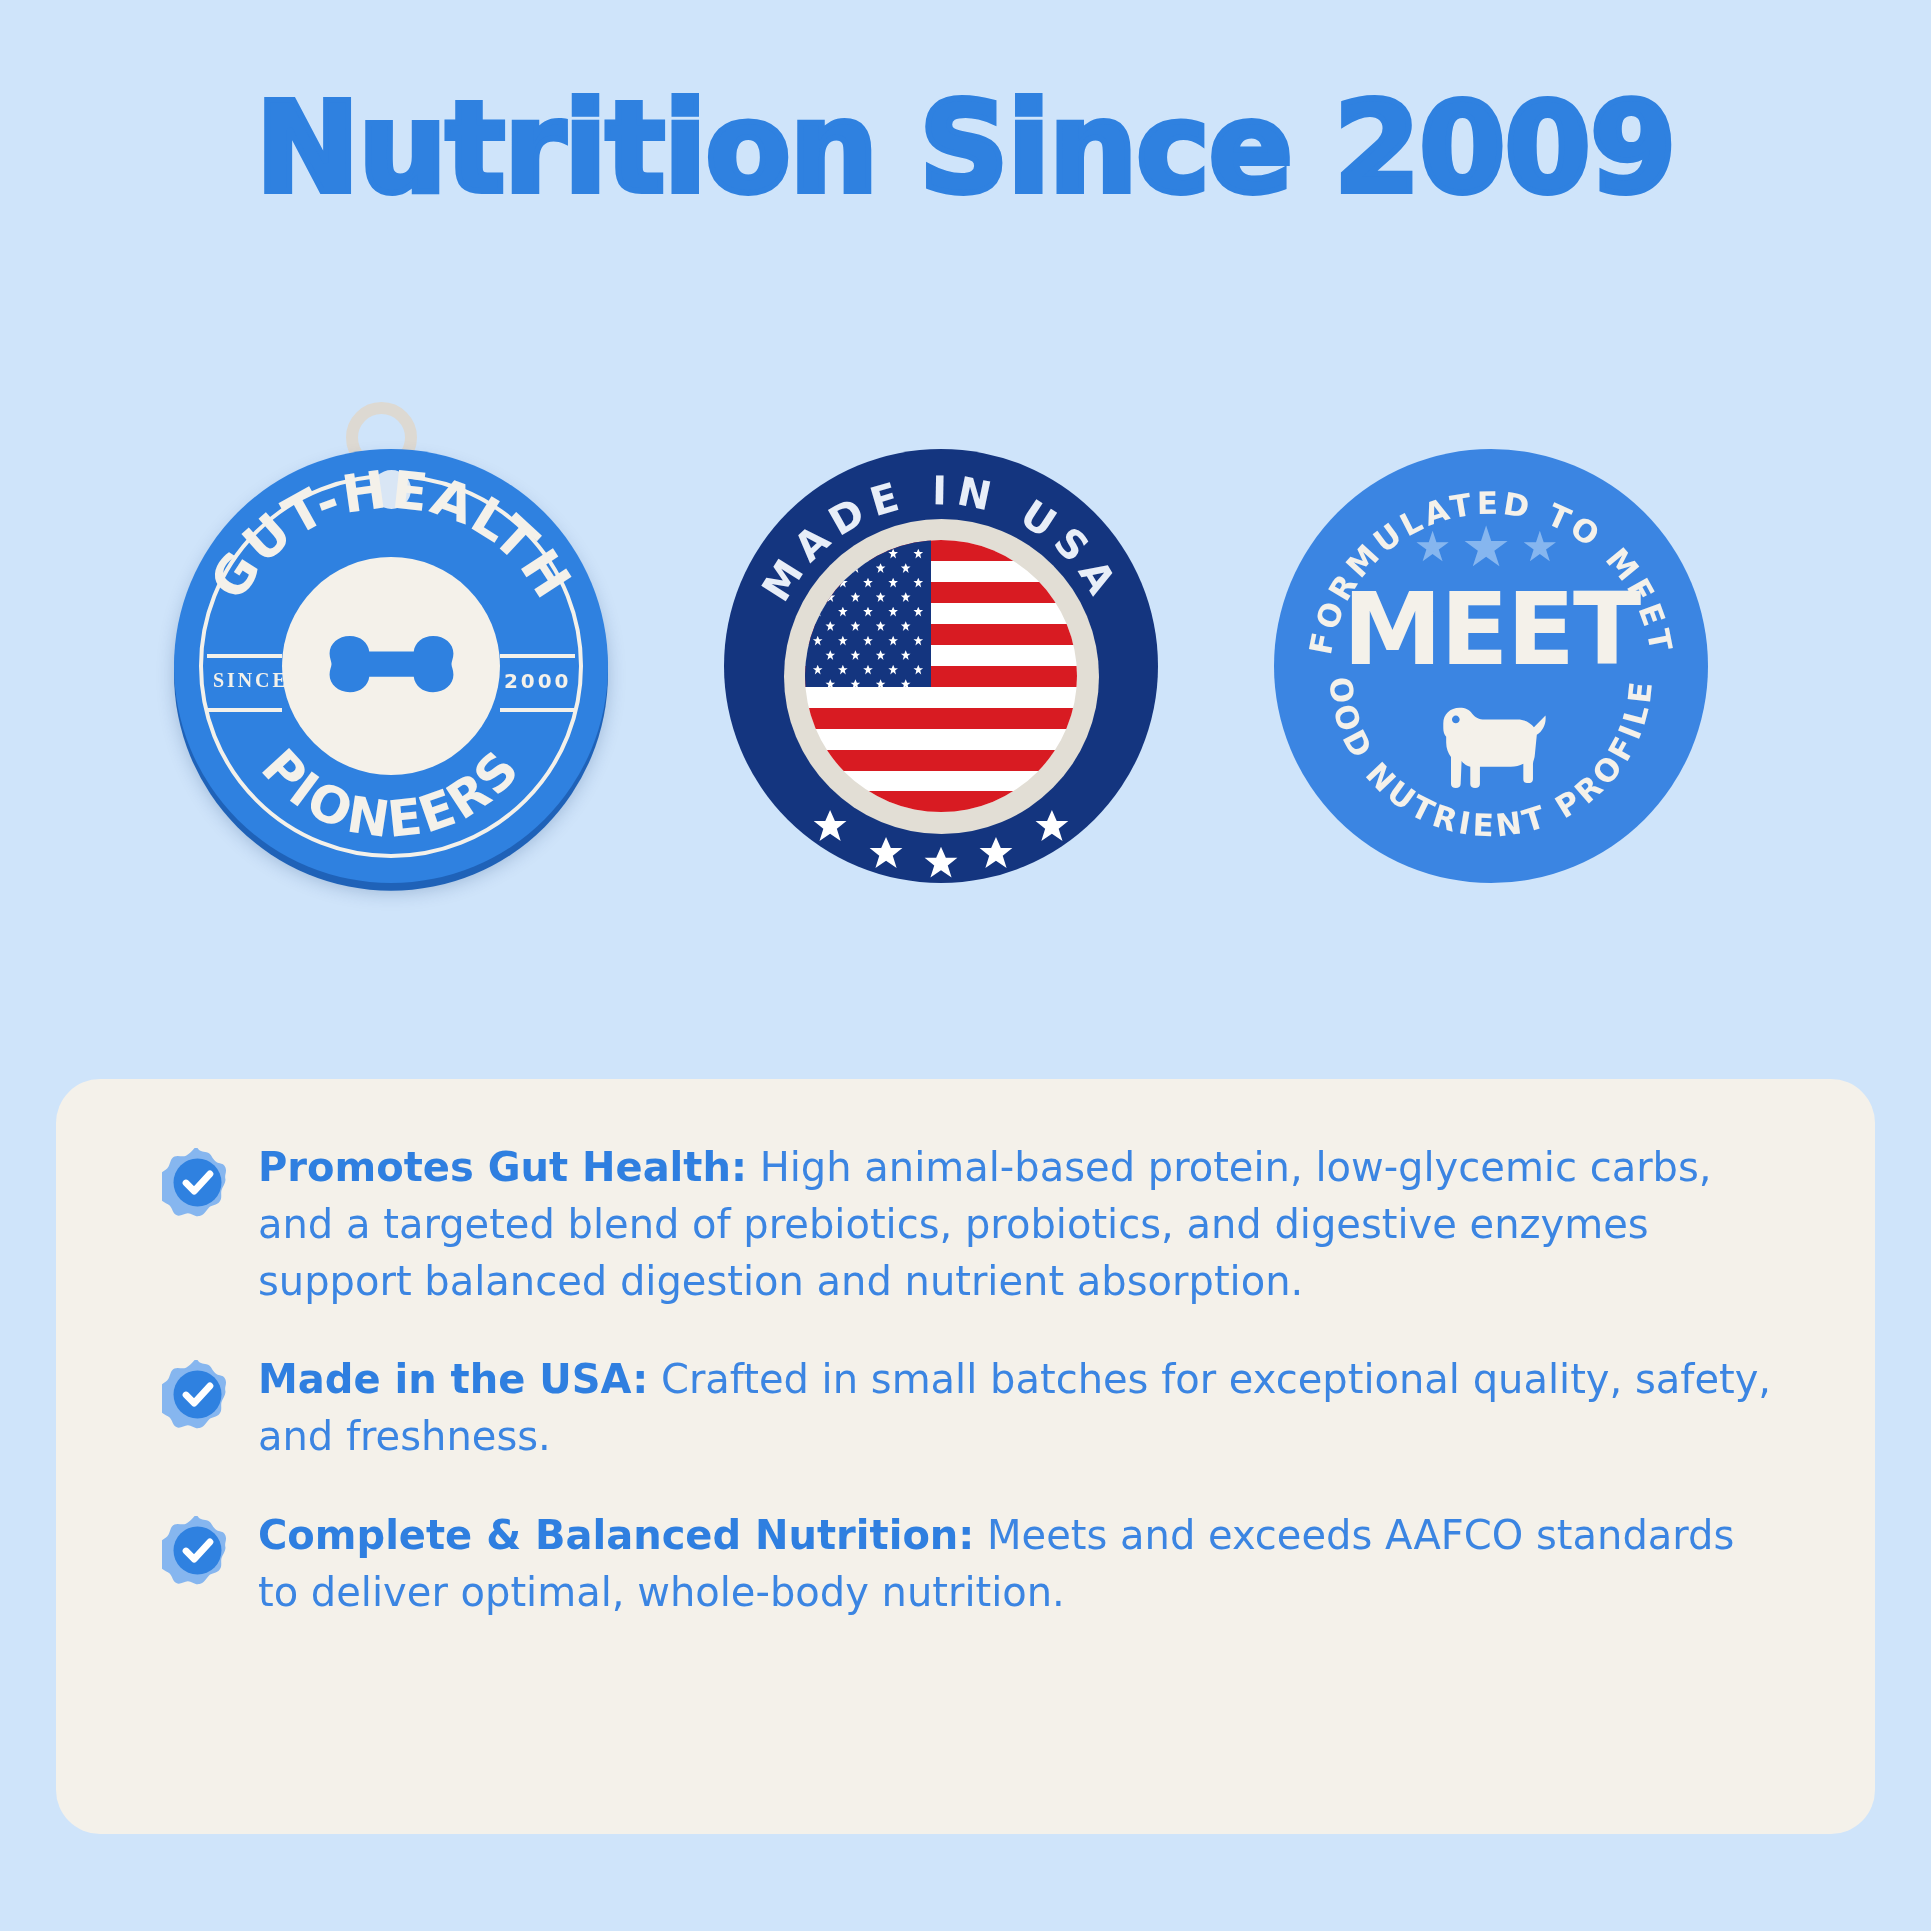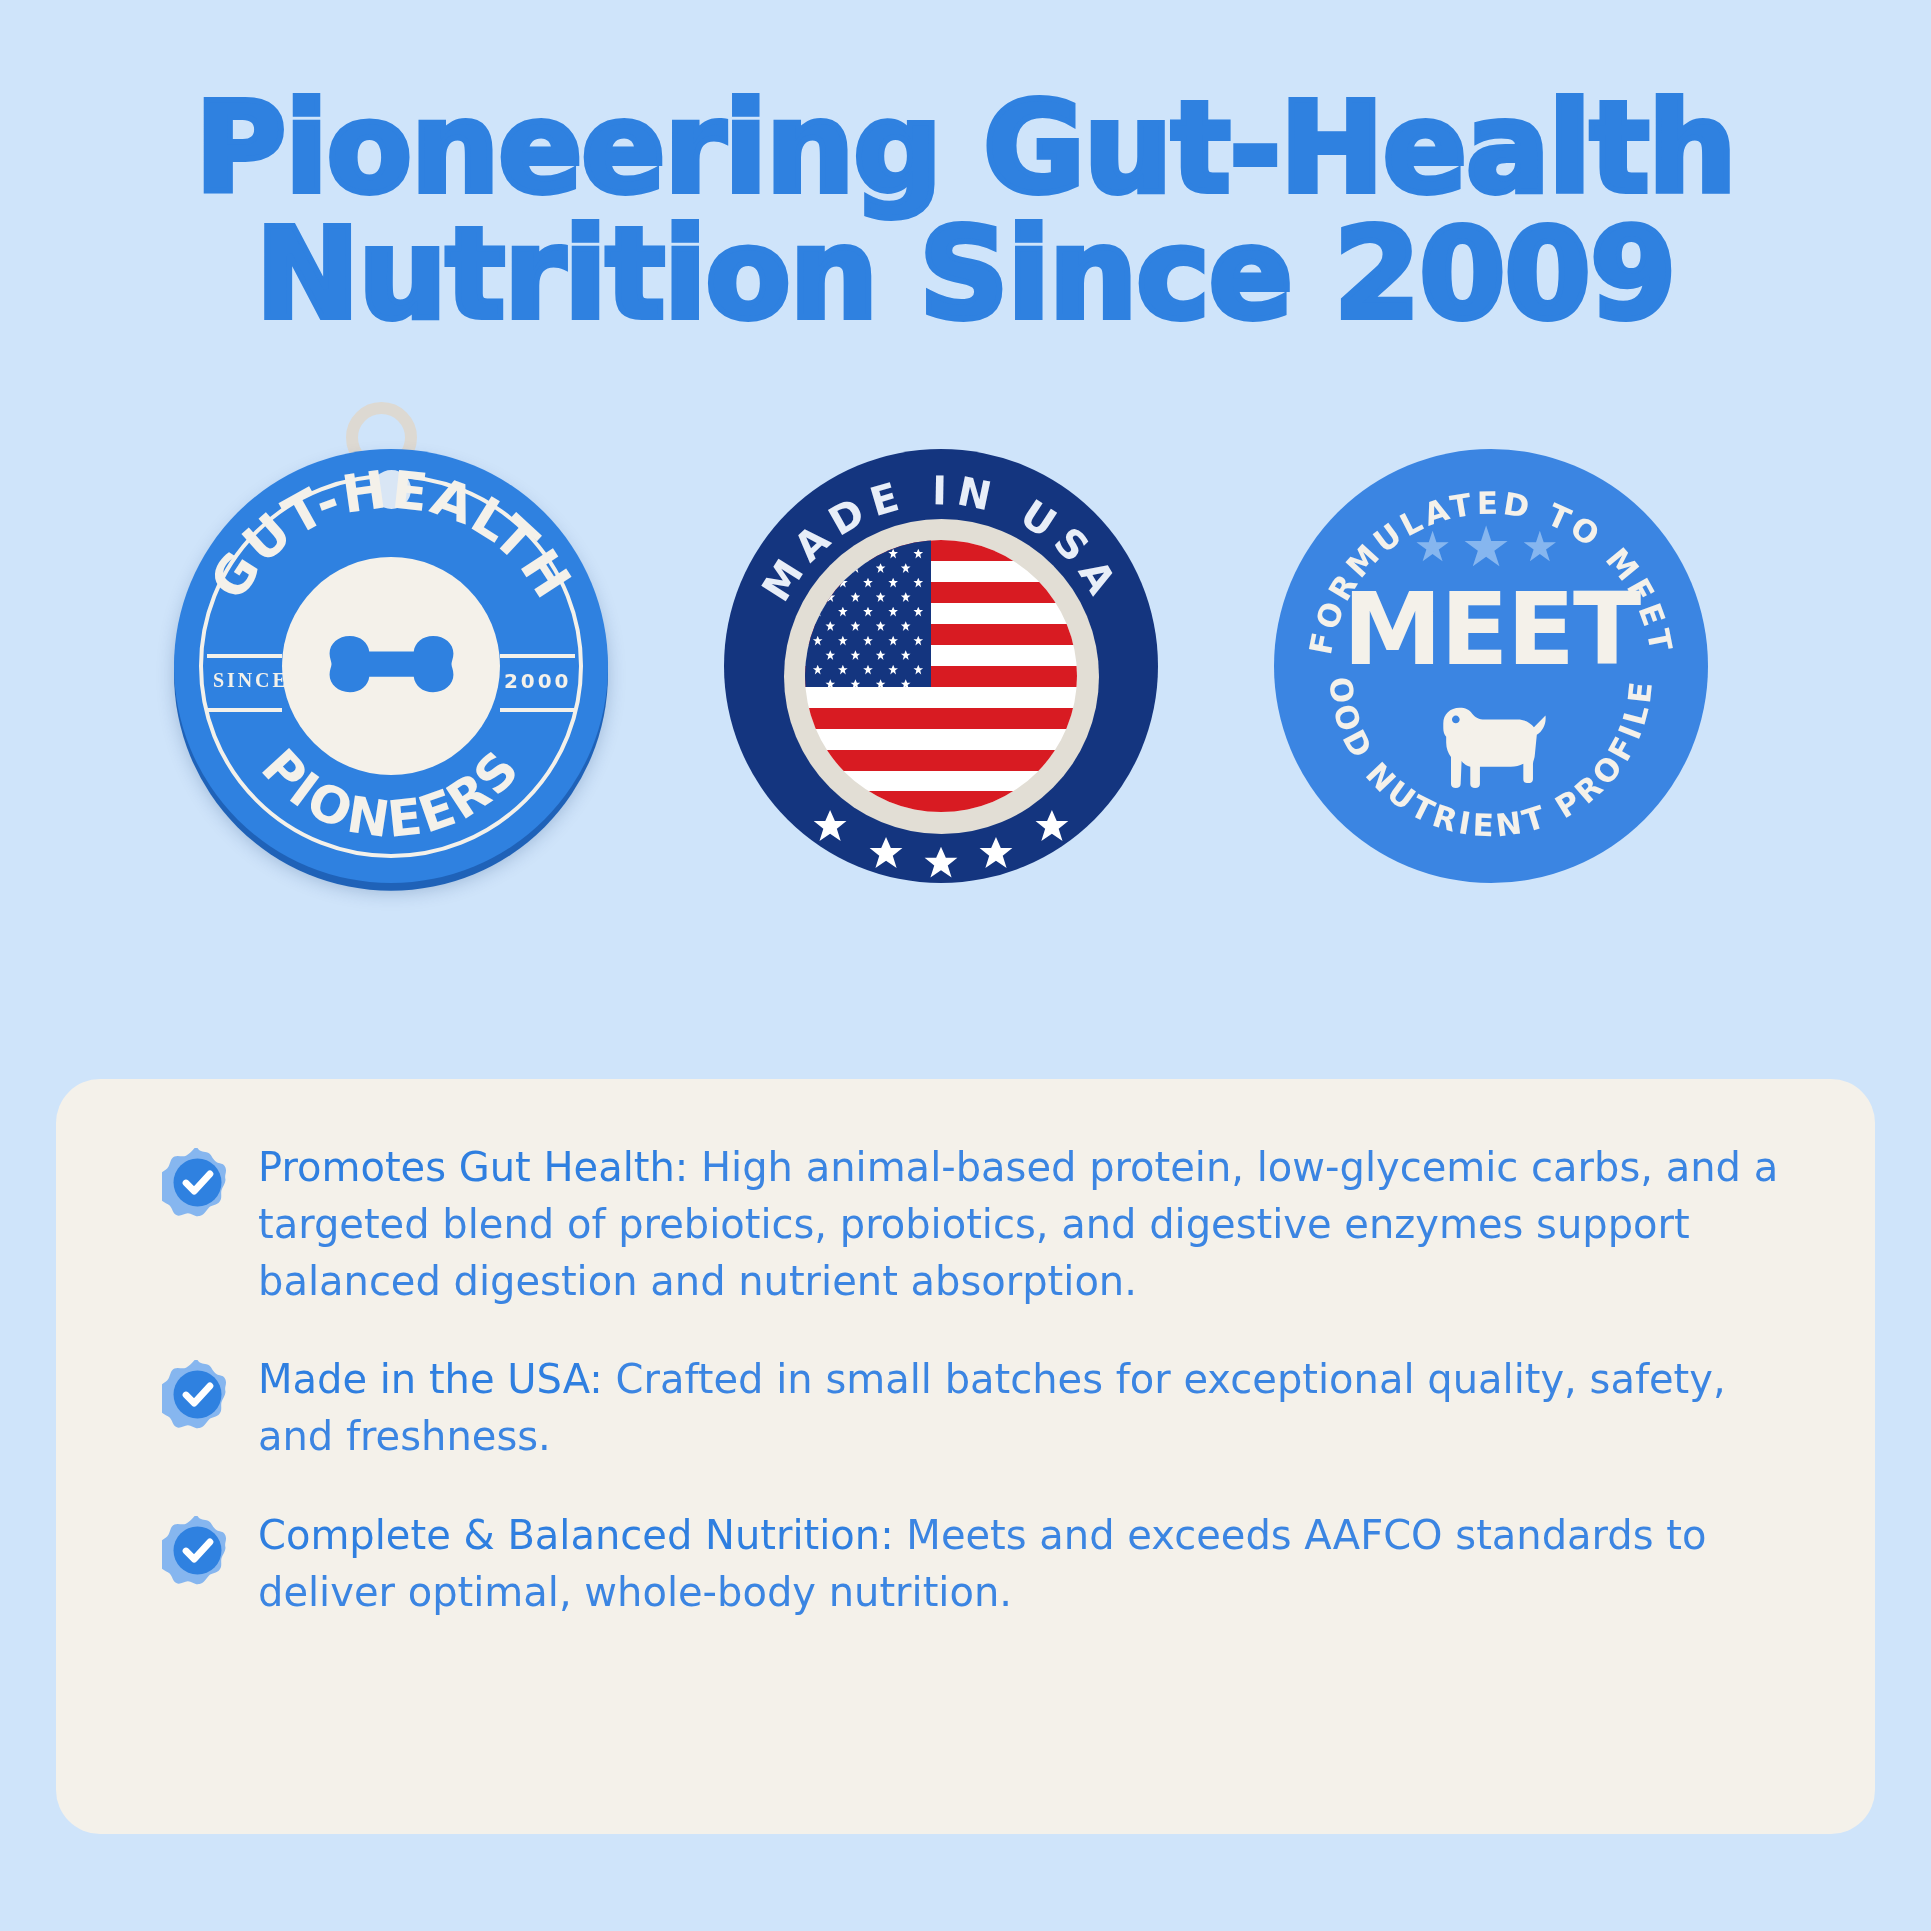--- a/index.html
+++ b/index.html
@@ -125,29 +125,28 @@
   .feature{display:flex;align-items:flex-start;margin-bottom:42px;}
   .feature:last-child{margin-bottom:8px;}
   .check{flex:0 0 auto;width:71px;height:71px;margin-right:25px;margin-top:7.7px;}
   .ftext{
     color:#3b85e2;
     font-family:"DejaVu Sans",sans-serif;
     font-size:40px;
     line-height:1.42;
     max-width:1526px;
   }
-  .ftext b{color:#2f7fe0;font-weight:normal;}
+  .ftext b{color:#2f7fe0;font-weight:bold;}
 </style>
 </head>
 <body>
 
 <div class="page">
 
   <div class="title">
-    <span>Pioneering Gut-Health</span>
     <span class="l2">Nutrition Since 2009</span>
   </div>
 
   <div class="badges">
 
     <div class="badge b1">
       <div class="ring-top"></div>
       <div class="tag">
         <div class="tag-inner-ring"></div>
         <div class="tag-hole"></div>

